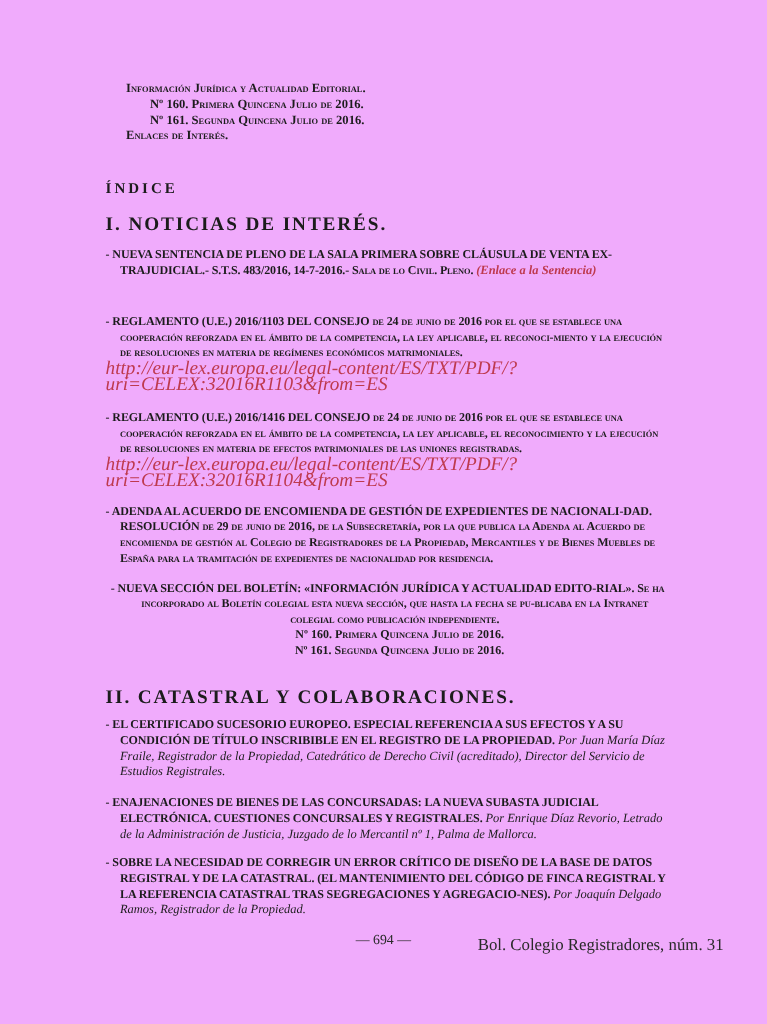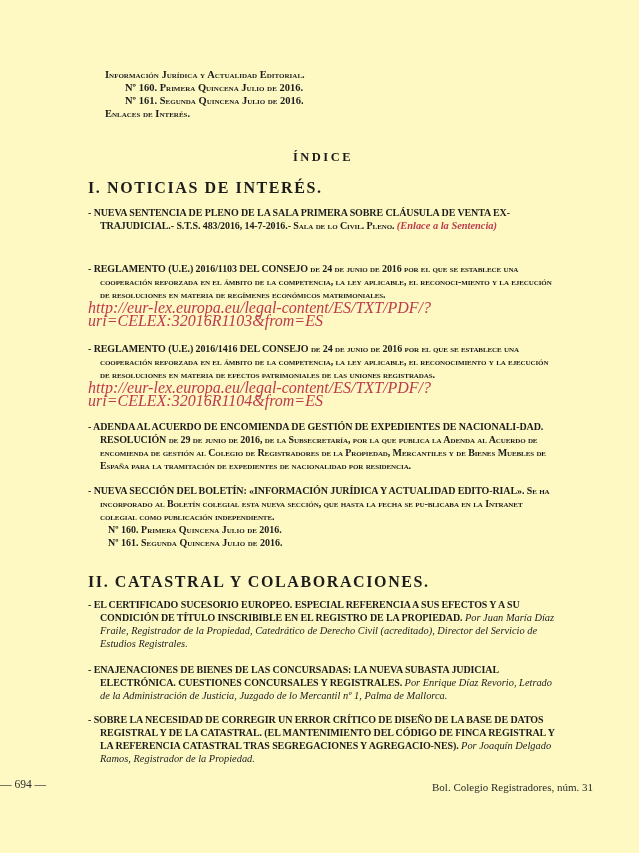--- a/index.html
+++ b/index.html
@@ -1,54 +1,54 @@
 <!DOCTYPE html>
 <html><head>
 <meta charset="utf-8">
 <style>
   html,body { margin:0; padding:0; background:#ffffff; }
   .page {
-    position:relative; width:639px; height:853px; background:#fef9c3;
+    position:relative; width:639px; height:853px; background:#f0abfc;
     font-family:"Liberation Serif", serif; color:#1c1c1c; overflow:hidden;
   }
   .content { position:absolute; left:88px; top:68px; width:470px; }
   p { margin:0; }
 
   .header-block { margin-left:17px; font-weight:bold; font-variant:small-caps;
                   font-size:10.5px; line-height:13px; }
   .header-sub { margin-left:20px; }
 
-  .indice { text-align:center; font-weight:bold; font-size:12.5px;
+  .indice { font-weight:bold; font-size:12.5px;
             letter-spacing:2.5px; margin-top:30px; line-height:15px; }
 
   .section-title { font-weight:bold; font-size:16px; letter-spacing:1.6px;
                    margin-top:16px; line-height:14px; }
   .section-title.second { margin-top:26px; }
 
   .item { margin-top:13px; font-size:10px; line-height:13px; }
   .item.mt9  { margin-top:9px; }
   .item.mt11 { margin-top:11px; }
-  .item.mt12 { margin-top:12px; }
+  .item.mt12 { margin-top:12px;text-align:center; }
   .item.mt14 { margin-top:30px; }
   .item.mt15 { margin-top:15px; }
 
   .entry { padding-left:12px; text-indent:-12px; font-weight:bold; letter-spacing:-0.1px; }
   .caps { }
   .sc { font-variant:small-caps; }
   .author { font-weight:normal; font-style:italic; font-size:10.4px; letter-spacing:0; }
   .red-inline { color:#be3a4e; font-weight:bold; font-style:italic; font-size:10.4px;
                 text-decoration:none; letter-spacing:0; cursor:pointer; }
   .url { display:block; color:#be3a4e; font-style:italic; font-weight:normal;
          font-size:16px; line-height:13px; text-decoration:none; cursor:pointer; }
   .sub-line { padding-left:20px; font-weight:bold; font-variant:small-caps; line-height:13px; }
 
   .footer-page { position:absolute; top:778px; left:0; width:100%;
-                 text-align:left; font-size:11.5px; color:#2a2a2a; }
-  .footer-journal { position:absolute; top:781px; right:46px;
-                    font-size:11px; color:#2a2a2a;margin-left:40px; }
+                 text-align:center; font-size:11.5px; color:#2a2a2a; }
+  .footer-journal { position:absolute; top:781px; right:36px;
+                    font-size:14px; color:#2a2a2a;margin-left:40px; }
 </style>
 </head>
 <body>
 
 <div class="page">
   <div class="content">
 
     <div class="header-block">
       <div>Información Jurídica y Actualidad Editorial.</div>
       <div class="header-sub">Nº 160. Primera Quincena Julio de 2016.</div>

